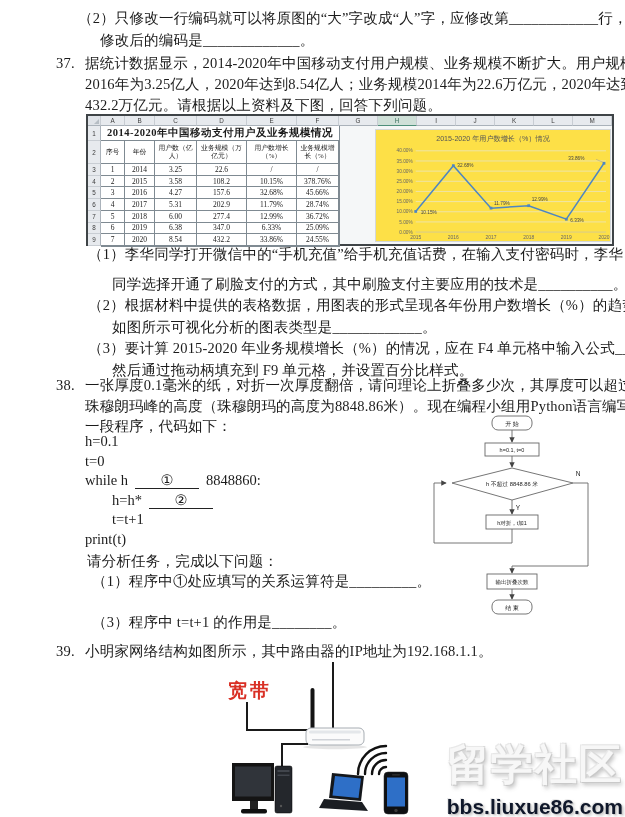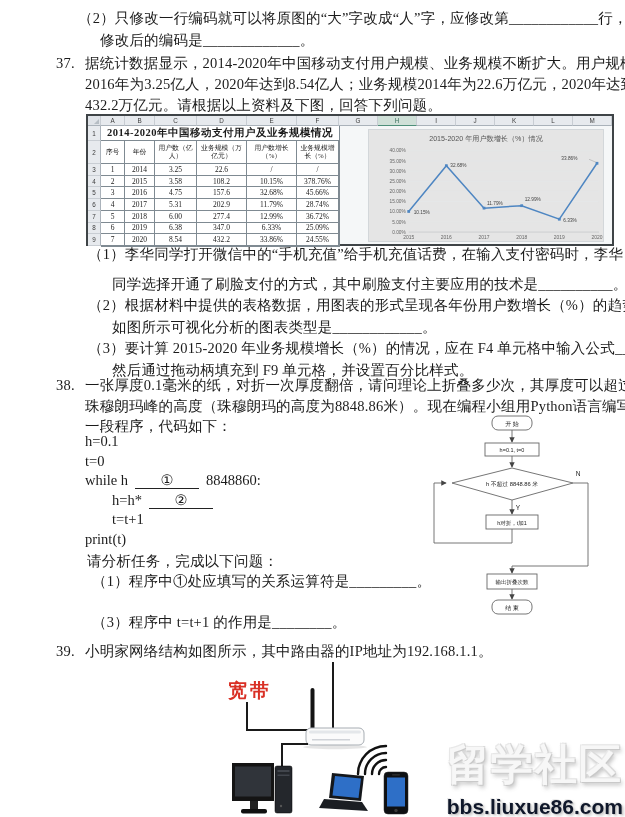--- a/index.html
+++ b/index.html
@@ -33,22 +33,22 @@
     grid-template-rows: 15px 23px repeat(7, 11.71px); border-right: 1px solid #7f8a92; border-bottom:1px solid #7f8a92;}
   .xt-title { grid-column: 1 / -1; border-bottom: 1px solid #7f8a92; background:#fff;
     font-weight: bold; font-size: 10.5px; letter-spacing: .5px;
     display: flex; align-items: center; justify-content: center; }
   .xt-h { border-right: 1px solid #7f8a92; border-bottom: 1px solid #7f8a92; background:#fff;
     font-size: 6.8px; line-height: 8px; text-align: center; padding: 0 1px;
     display: flex; align-items: center; justify-content: center; }
   .xt-c { border-right: 1px solid #7f8a92; border-bottom: 1px solid #7f8a92; background:#fff;
     font-size: 7.5px; display: flex; align-items: center; justify-content: center; }
   .xt-h:nth-child(7n+1), .xt-c:nth-of-type(6n) { }
-  .xl-chart { position: absolute; left: 280px; top: 13px; width: 236px; height: 113px;
-    background: #e5e5e5; border: 1px solid #d3d7da; }
+  .xl-chart { position: absolute; left: 287px; top: 13px; width: 236px; height: 113px;
+    background: #fde047; border: 1px solid #d3d7da; }
   
   .codeblock { line-height: 19.6px; }
   .cindent { margin-left: 27px; }
   .cblank { display: inline-block; width: 64px; border-bottom: 1px solid #222;
     text-align: center; margin: 0 7px; line-height: 15px; }
   
   .watermark { position: absolute; left: 441px; top: 737px; width: 182px; text-align: right;
     font-family: "Liberation Sans","DejaVu Sans",sans-serif; }
   .wm-title { font-size: 42px; font-weight: bold; color: #f7f7f7; letter-spacing: 2px;
     text-shadow: 1px 1px 0 #c9c9c9, -1px -1px 0 #e8e8e8, 1px -1px 0 #dadada, -1px 1px 0 #dadada, 2px 3px 4px rgba(110,110,110,.45); }
@@ -112,21 +112,21 @@
         <div class="xt-c">/</div>
         <div class="xt-c">/</div>
         <div class="xt-c">2</div>
         <div class="xt-c">2015</div>
         <div class="xt-c">3.58</div>
         <div class="xt-c">108.2</div>
         <div class="xt-c">10.15%</div>
         <div class="xt-c">378.76%</div>
         <div class="xt-c">3</div>
         <div class="xt-c">2016</div>
-        <div class="xt-c">4.75</div>
+        <div class="xt-c">4.27</div>
         <div class="xt-c">157.6</div>
         <div class="xt-c">32.68%</div>
         <div class="xt-c">45.66%</div>
         <div class="xt-c">4</div>
         <div class="xt-c">2017</div>
         <div class="xt-c">5.31</div>
         <div class="xt-c">202.9</div>
         <div class="xt-c">11.79%</div>
         <div class="xt-c">28.74%</div>
         <div class="xt-c">5</div>

